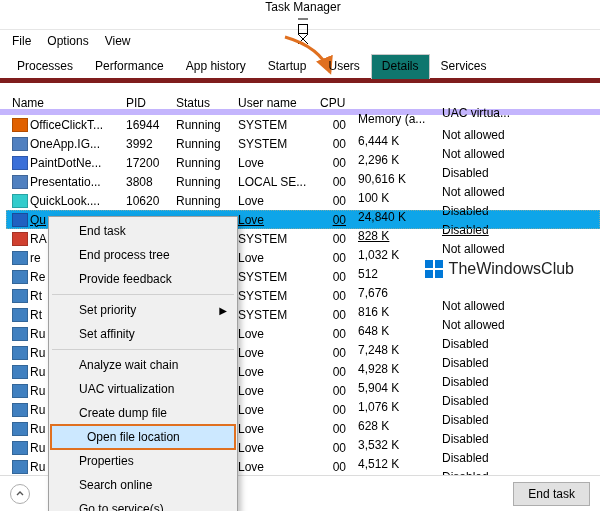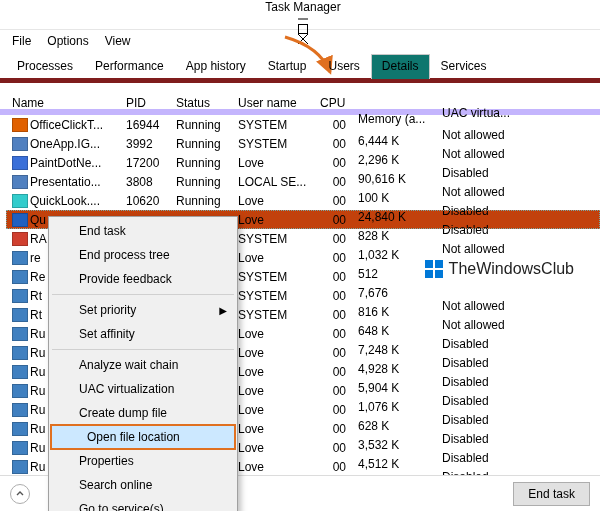--- a/index.html
+++ b/index.html
@@ -84,21 +84,21 @@
   .col-cpu { width: 38px; text-align: right; }
   .col-mem { width: 84px; text-align: left; margin-top: 32px; }
   .col-uac { width: 90px; margin-top: 20px; }
   .rows { padding-left: 6px;}
   .row {
     display: flex;
     height: 19px;
     align-items: center;
     font-size: 12px;
   }
-  .row.selected { background: #c2410c; outline: 1px dotted #7aa; outline-offset: -1px;}
+  .row.selected { background: #0ea5e9; outline: 1px dotted #7aa; outline-offset: -1px; text-decoration: underline;}
   .cell { padding: 0 6px; white-space: nowrap; overflow: hidden; text-overflow: clip; }
   .icon {
     width: 16px; height: 14px; display:inline-block; margin-right: 2px;
     vertical-align: -3px;
   }
   .contextmenu {
     position: absolute;
     top: 216px;
     left: 48px;
     width: 190px;

